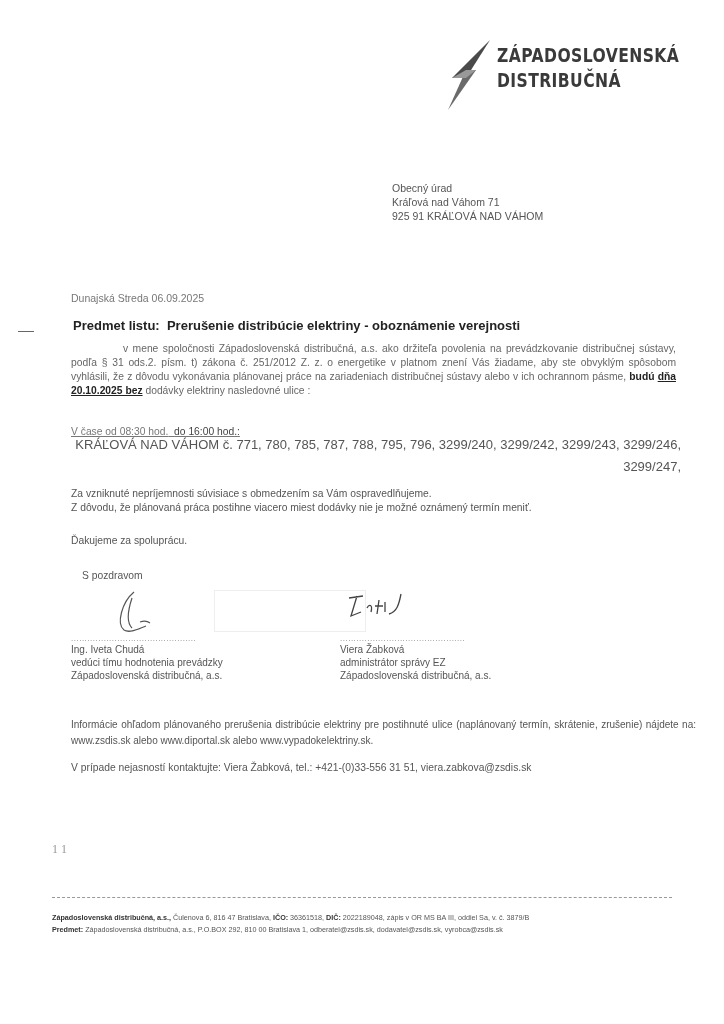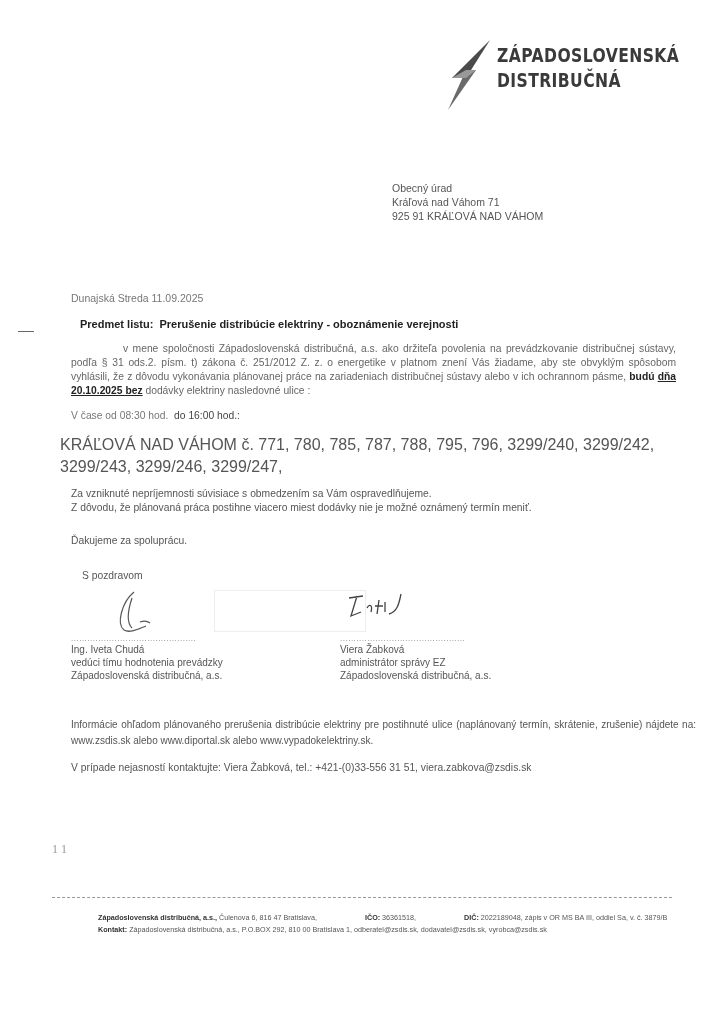--- a/index.html
+++ b/index.html
@@ -5,62 +5,62 @@
   html, body { margin:0; padding:0; background:#ffffff; }
   body { width:724px; height:1024px; position:relative; overflow:hidden;
          font-family:"Liberation Sans", sans-serif; color:#333; }
   .abs { position:absolute; }
   .logo-mark { left:446px; top:40px; width:48px; height:70px; }
   .logo-text { left:497px; top:43px; font-family:"DejaVu Sans", sans-serif; font-weight:bold;
                font-size:19px; line-height:25px; color:#3a3a3a; letter-spacing:0.5px; transform:scaleX(0.82); transform-origin:left top; }
   .addr { left:392px; top:181px; font-size:10.5px; line-height:14px; color:#555; }
   .date { left:71px; top:292px; font-size:10.5px; color:#777; }
   .fold-mark { left:18px; top:331px; width:16px; height:1px; background:#666; }
-  .subject { left:80px; top:318px; font-size:11px; color:#222; font-weight:bold; }
+  .subject { left:73px; top:318px; font-size:13px; color:#222; font-weight:bold; }
   .subject .subj-text { font-weight:bold; }
   .body-p { left:71px; top:342px; width:605px; font-size:10.3px; line-height:14px; color:#666; text-align:justify; }
   .body-p .indent { display:inline-block; width:52px; }
   .body-p b { color:#222; }
   .body-p u { text-decoration:underline; }
-  .time { left:71px; top:410px; font-size:10.3px; color:#777; }
+  .time { left:71px; top:426px; font-size:10.3px; color:#777; text-decoration:underline; }
   .time b { color:#444; font-weight:normal; }
-  .streets { left:60px; top:434px; width:610px; font-size:16px; line-height:22px; color:#555; }
+  .streets { left:71px; top:434px; width:610px; font-size:13px; line-height:22px; color:#555;text-align:right; }
   .para2 { left:71px; top:487px; width:620px; font-size:10.3px; line-height:14px; color:#555; }
   .thanks { left:71px; top:535px; font-size:10.3px; color:#555; }
   .greet { left:82px; top:570px; font-size:10.3px; color:#555; }
   .sig-img { top:588px; }
   .sig-line { font-size:8px; color:#777; letter-spacing:0.5px; }
   .signer { font-size:10px; line-height:13px; color:#555; }
   .info { left:71px; top:717px; width:625px; font-size:10px; line-height:16px; color:#555; text-align:justify; }
   .contact { left:71px; top:762px; font-size:10.3px; color:#555; }
   .pagenum { left:52px; top:842px; font-size:12px; color:#999; font-family:"Liberation Serif", serif; }
   .footer-rule { left:52px; top:897px; width:620px; border-top:1px dashed #999; }
   .footer { left:52px; top:912px; width:660px; font-size:7.2px; line-height:11.5px; color:#555; white-space:nowrap; }
-  .footer b { color:#333;margin-left:46px; }
+  .footer b { color:#333; }
 </style>
 </head>
 <body>
 
 <svg class="abs logo-mark" viewBox="0 0 48 70">
   <polygon points="44,0 6,38 20,38" fill="#4a4a4a"></polygon>
   <polygon points="20,30 30,30 2,70" fill="#6a6a6a"></polygon>
   <polygon points="6,38 20,30 30,30 20,38" fill="#999"></polygon>
 </svg>
 <div class="abs logo-text">
   <div>ZÁPADOSLOVENSKÁ</div>
   <div>DISTRIBUČNÁ</div>
 </div>
 
 <div class="abs addr">
   <div>Obecný úrad</div>
   <div>Kráľová nad Váhom 71</div>
   <div>925 91 KRÁĽOVÁ NAD VÁHOM</div>
 </div>
 
-<div class="abs date">Dunajská Streda 11.09.2025</div>
+<div class="abs date">Dunajská Streda 06.09.2025</div>
 <div class="abs fold-mark"></div>
 
 <div class="abs subject">
   <span>Predmet listu:</span>&nbsp;
   <span class="subj-text">Prerušenie distribúcie elektriny - oboznámenie verejnosti</span>
 </div>
 
 <div class="abs body-p">
   <span class="indent"></span><span>v mene spoločnosti Západoslovenská distribučná, a.s. ako držiteľa povolenia na prevádzkovanie distribučnej sústavy, podľa § 31 ods.2. písm. t) zákona č. 251/2012 Z. z. o energetike v platnom znení Vás žiadame, aby ste obvyklým spôsobom vyhlásili, že z dôvodu vykonávania plánovanej práce na zariadeniach distribučnej sústavy alebo v ich ochrannom pásme,</span>
   <b>budú</b>
@@ -107,14 +107,14 @@
 </div>
 
 <div class="abs info">Informácie ohľadom plánovaného prerušenia distribúcie elektriny pre postihnuté ulice (naplánovaný termín, skrátenie, zrušenie) nájdete na: www.zsdis.sk alebo www.diportal.sk alebo www.vypadokelektriny.sk.</div>
 <div class="abs contact">V prípade nejasností kontaktujte: Viera Žabková, tel.: +421-(0)33-556 31 51, viera.zabkova@zsdis.sk</div>
 
 <div class="abs pagenum">1 1</div>
 <div class="abs footer-rule"></div>
 
 <div class="abs footer">
   <div><b>Západoslovenská distribučná, a.s.,</b><span> Čulenova 6, 816 47 Bratislava, </span><b>IČO:</b><span> 36361518, </span><b>DIČ:</b><span> 2022189048, zápis v OR MS BA III, oddiel Sa, v. č. 3879/B</span></div>
-  <div><b>Kontakt:</b><span> Západoslovenská distribučná, a.s., P.O.BOX 292, 810 00 Bratislava 1, odberatel@zsdis.sk, dodavatel@zsdis.sk, vyrobca@zsdis.sk</span></div>
+  <div><b>Predmet:</b><span> Západoslovenská distribučná, a.s., P.O.BOX 292, 810 00 Bratislava 1, odberatel@zsdis.sk, dodavatel@zsdis.sk, vyrobca@zsdis.sk</span></div>
 </div>
 
 </body></html>

